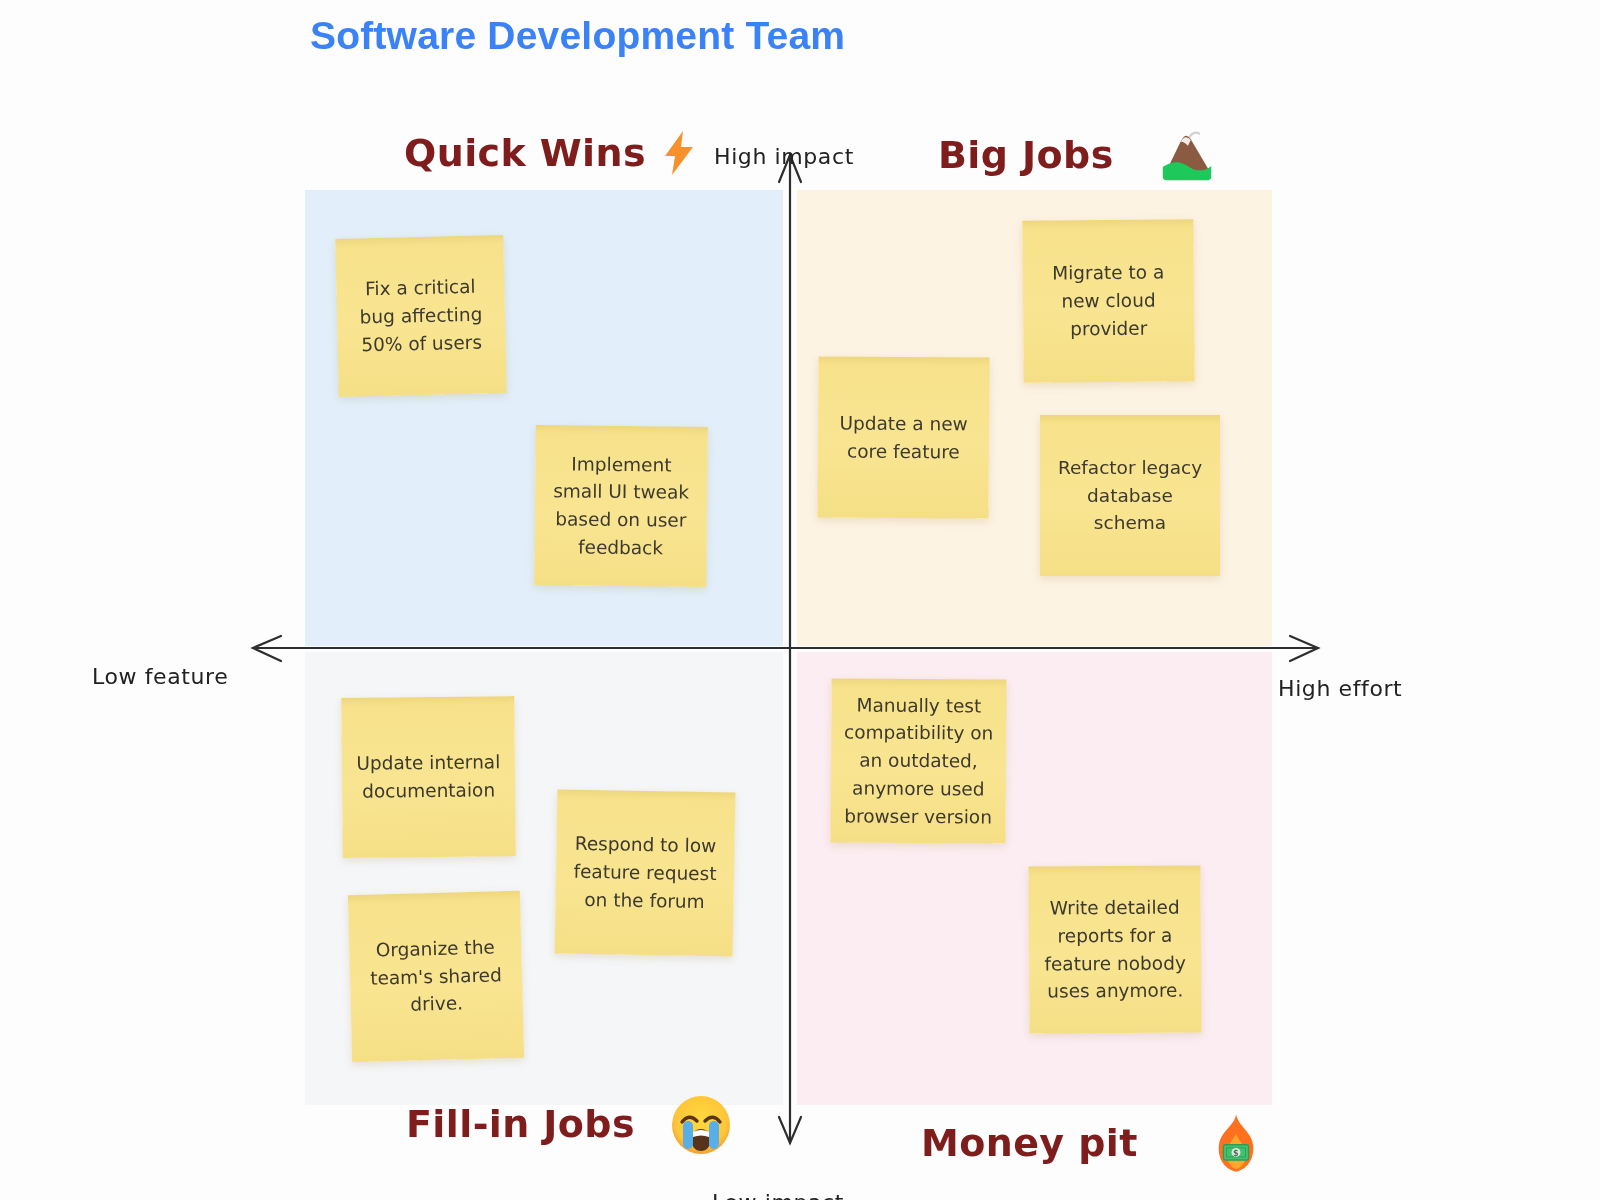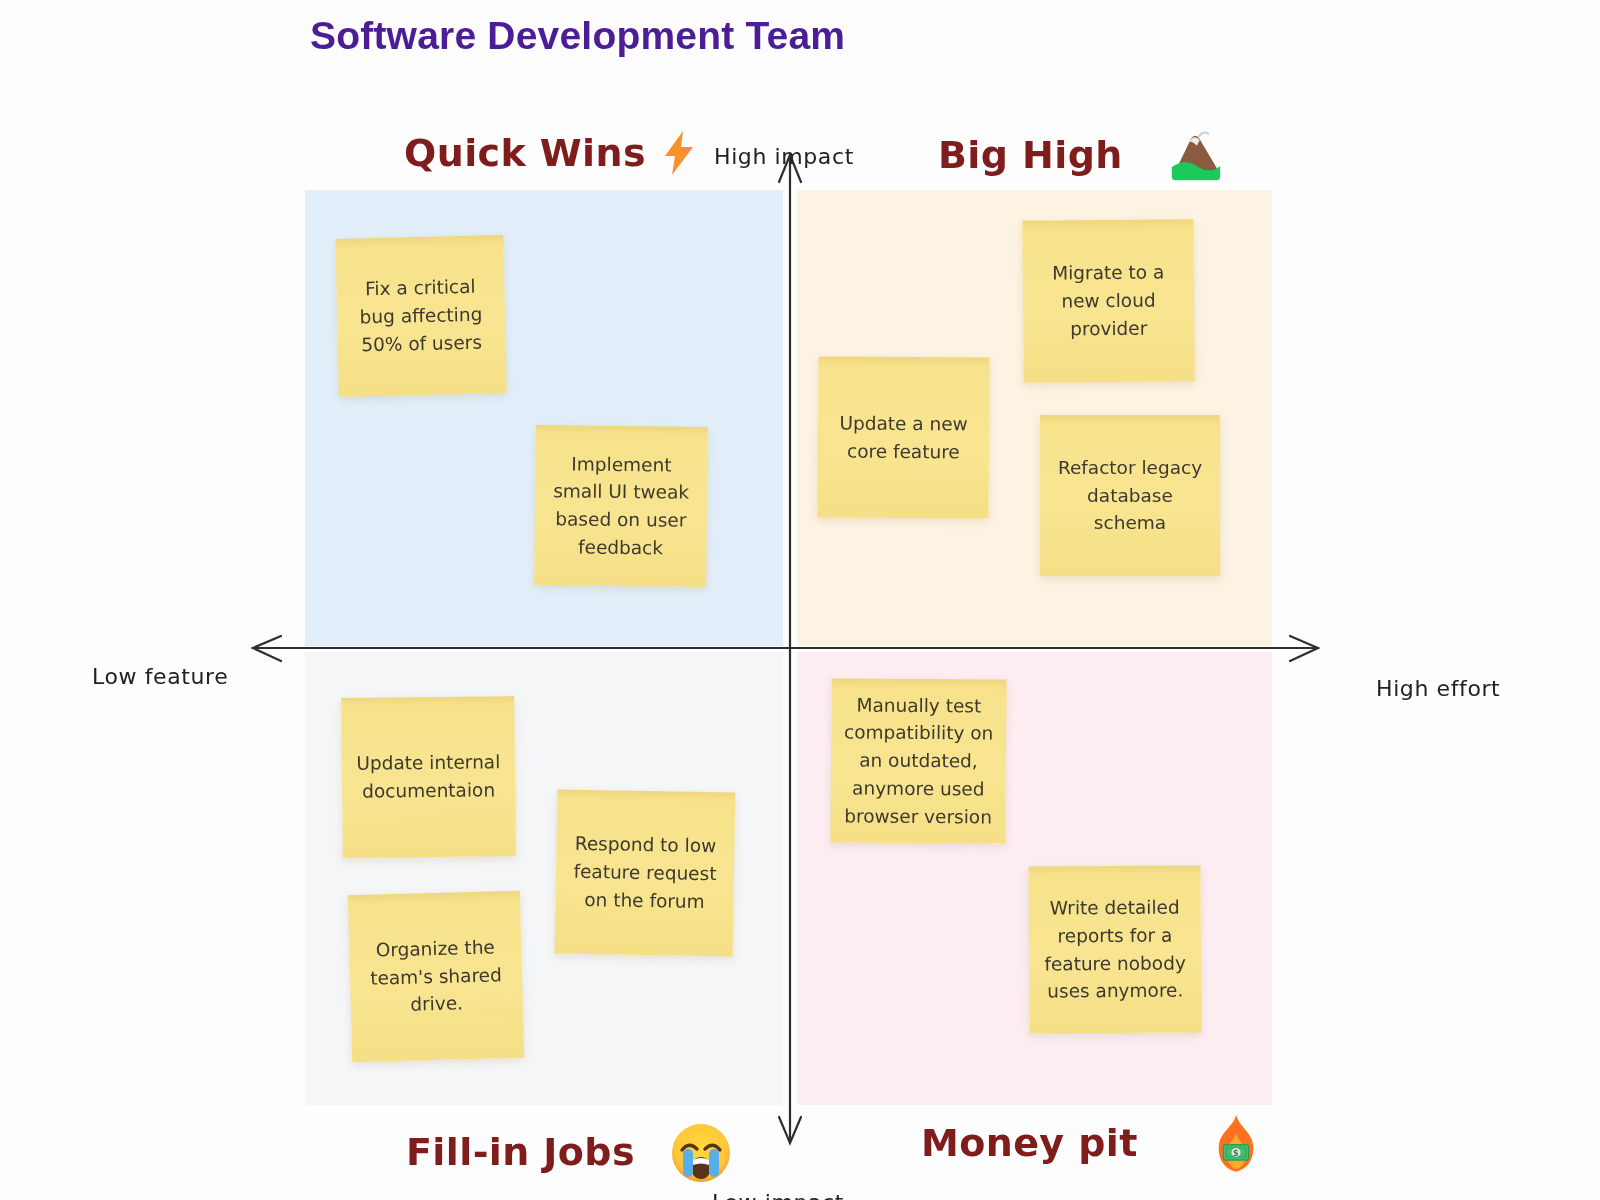--- a/index.html
+++ b/index.html
@@ -1,44 +1,44 @@
 <!DOCTYPE html>
 <html><head>
 <meta charset="utf-8">
 <style>
   html,body{margin:0;padding:0;background:#fdfdfe;}
   .canvas{position:relative;width:1600px;height:1200px;background:#fdfdfe;overflow:hidden;
           font-family:"DejaVu Sans",sans-serif;}
 
   .page-title{position:absolute;left:310px;top:14px;font-size:39px;font-weight:700;
-              color:#4c1d95;letter-spacing:.2px;font-family:"Liberation Sans",sans-serif;}
+              color:#3b82f6;letter-spacing:.2px;font-family:"Liberation Sans",sans-serif;}
 
   
   .quad{position:absolute;}
   .q-tl{left:305px;top:190px;width:478px;height:456px;background:#e2effa;}
   .q-tr{left:797px;top:190px;width:475px;height:456px;background:#fdf3e3;}
   .q-bl{left:305px;top:652px;width:478px;height:453px;background:#f5f6f8;}
   .q-br{left:797px;top:652px;width:475px;height:453px;background:#fcedf2;}
 
   
   .axes{position:absolute;left:0;top:0;width:1600px;height:1200px;pointer-events:none;}
 
   .axlabel{position:absolute;font-size:22px;color:#222;letter-spacing:.6px;margin-top:40px;}
   .ax-top{left:714px;top:104px;}
   .ax-bottom{left:712px;top:1150px;}
   .ax-left{left:92px;top:624px;}
-  .ax-right{left:1376px;top:636px;text-align:right;}
+  .ax-right{left:1278px;top:636px;text-align:right;}
 
   
   .qheader{position:absolute;display:flex;align-items:center;font-weight:900;
            font-size:38px;color:#7f1d1d;letter-spacing:.4px;
            font-family:"DejaVu Sans",sans-serif;}
   .qh-quickwins{left:404px;top:130px;gap:16px;}
   .qh-bigbets{left:938px;top:128px;gap:42px;}
-  .qh-fillin{left:406px;top:1120px;gap:34px;}
+  .qh-fillin{left:406px;top:1092px;gap:34px;}
   .qh-moneypit{left:921px;top:1112px;gap:72px;}
   .qh-icon{display:inline-flex;align-items:center;}
 
   
   .note{position:absolute;box-sizing:border-box;padding:10px;
         display:flex;align-items:center;justify-content:center;text-align:center;
         background:linear-gradient(180deg,#eed67d 0,#f7e28b 9px,#f9e591 55%,#f5df86 100%);
         box-shadow:0 3px 9px rgba(140,110,40,.16);
         font-size:18.5px;line-height:1.5;color:#3d392d;}
   .n-qw1{left:337px;top:237px;width:168px;height:158px;transform:rotate(-1.3deg);}
@@ -83,21 +83,21 @@
   <div class="qheader qh-quickwins">
     <span>Quick Wins</span>
     <span class="qh-icon">
       <svg width="34" height="46" viewBox="0 0 34 46">
           <path d="M21 1 L3 26 L13 26 L10 45 L31 17 L19 17 Z" fill="#f8912b"></path>
         </svg>
     </span>
   </div>
 
   <div class="qheader qh-bigbets">
-    <span>Big High</span>
+    <span>Big Jobs</span>
     <span class="qh-icon">
       <svg width="62" height="54" viewBox="0 0 66 58">
         <path d="M36 9 Q41 3 46 6" stroke="#cfd2d6" stroke-width="2.5" fill="none" stroke-linecap="round"></path>
         <path d="M10 48 L27 13 Q32 4 37 12 L57 46 L57 52 L10 52 Z" fill="#8a5a41"></path>
         <path d="M26 15 Q31 6 37 13 L34 19 Q29 14 26 15 Z" fill="#f2ede8"></path>
         <path d="M7 42 Q21 32 34 41 Q47 50 59 41 L59 52 Q59 56 55 56 L11 56 Q7 56 7 52 Z" fill="#1ec95b"></path>
       </svg>
     </span>
   </div>
 

